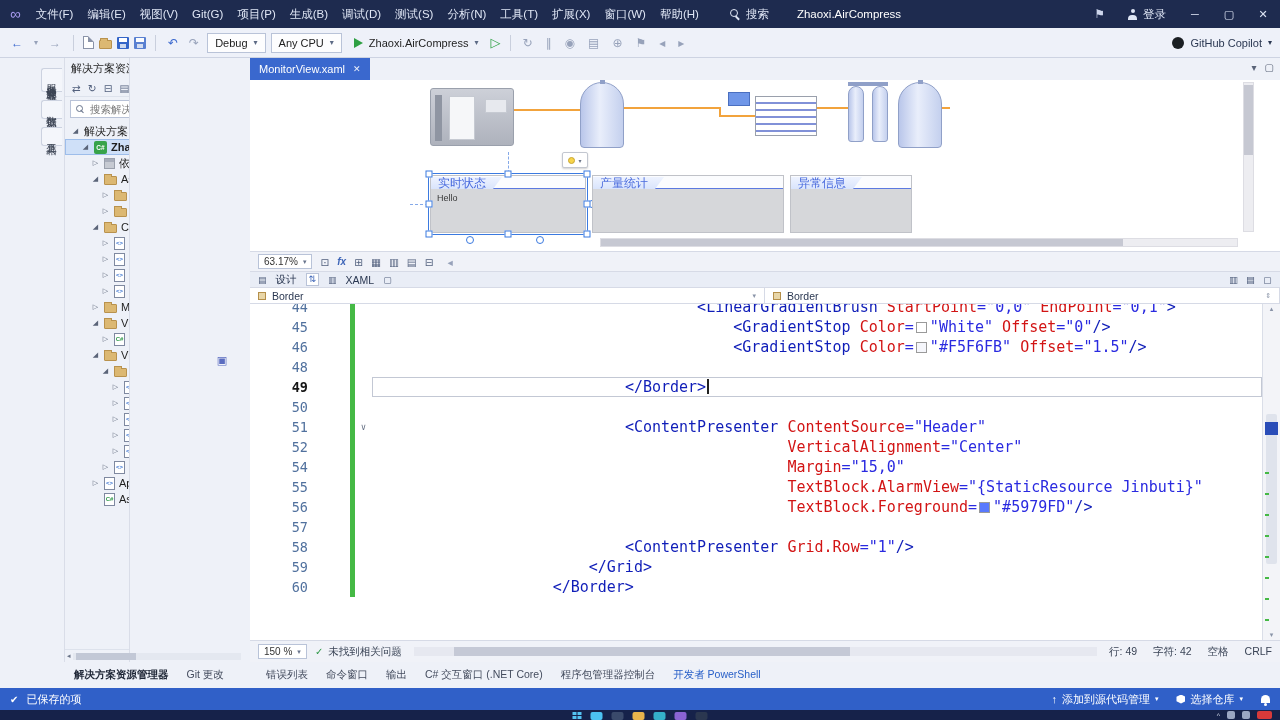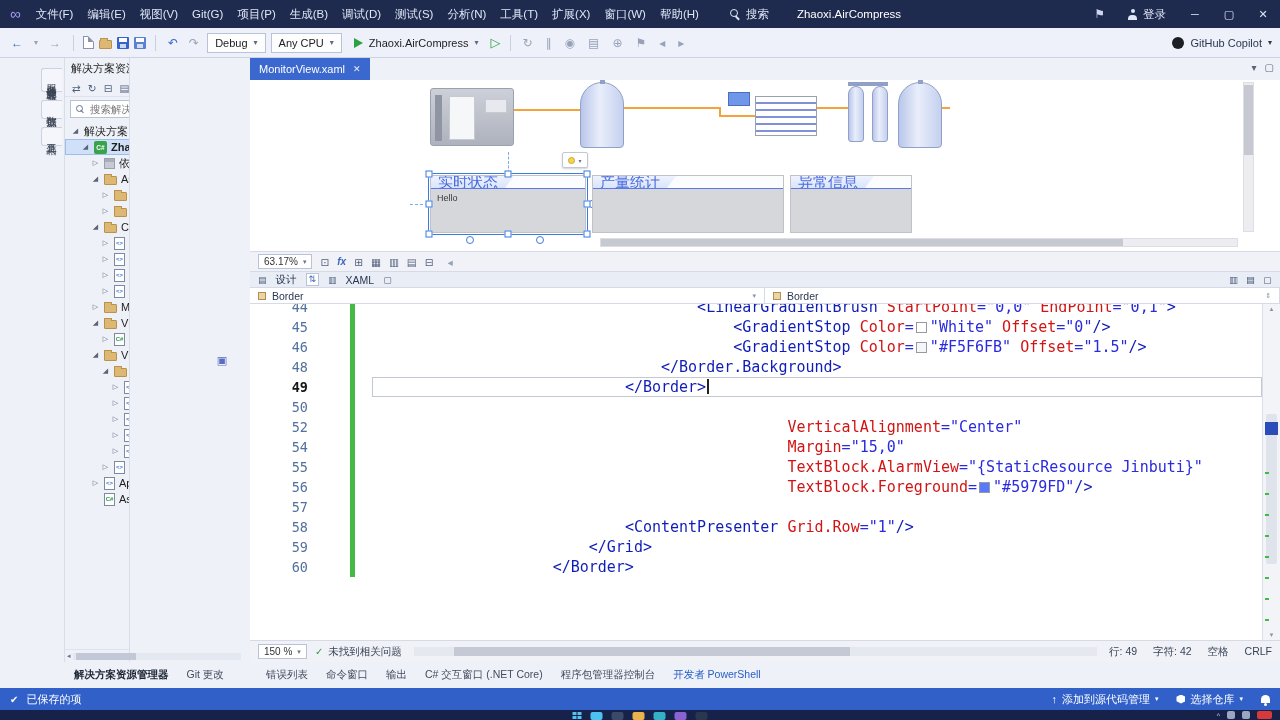--- a/index.html
+++ b/index.html
@@ -97,21 +97,21 @@
 .compressor .panel{position:absolute;right:6px;top:10px;width:22px;height:14px;background:#e7e9ee;border:1px solid #c6cad2}
 .tank{position:absolute;width:44px;height:66px;top:2px;background:linear-gradient(90deg,#b9c6ea,#e9eefb 45%,#c4d0ee);border:1px solid #90a0c8;border-radius:22px 22px 4px 4px}
 .tank .stem{position:absolute;top:-6px;left:19px;width:5px;height:7px;background:#90a0c8}
 .fdryer{position:absolute;left:505px;top:16px;width:62px;height:40px;background:linear-gradient(#cdd1da,#b4b9c4);border:1px solid #9aa0ac;background-image:repeating-linear-gradient(180deg,rgba(0,0,0,0) 0 5px,#8191d8 5px 7px)}
 .dscreen{position:absolute;left:478px;top:12px;width:22px;height:14px;background:#6f96e8;border:1px solid #4a6fc0}
 .col{position:absolute;top:6px;width:16px;height:56px;background:linear-gradient(90deg,#b9c6ea,#e9eefb 45%,#c4d0ee);border:1px solid #90a0c8;border-radius:8px 8px 3px 3px}
 .manifold{position:absolute;left:598px;top:2px;width:40px;height:4px;background:#90a0c8}
 
 .gbox{position:absolute;top:95px;height:58px;background:#d6d7da;border:1px solid #c0c2c8}
 .ghead{position:absolute;top:0;left:0;right:0;height:13px;background:#fbfcfe;border-bottom:1px solid #5b79e0}
-.gtab{display:inline-block;height:12px;line-height:12px;padding:0 16px 4px 7px;background:linear-gradient(#eef3ff,#d9e4fc);color:#4a6bdd;font-size:15px;clip-path:polygon(0 0,100% 0,calc(100% - 9px) 100%,0 100%)}
+.gtab{display:inline-block;height:12px;line-height:12px;padding:0 16px 4px 7px;background:linear-gradient(#eef3ff,#d9e4fc);color:#4a6bdd;font-size:12px;clip-path:polygon(0 0,100% 0,calc(100% - 9px) 100%,0 100%)}
 .gcontent{position:absolute;left:6px;top:17px;font-size:9px;color:#3a3a3a}
 .selbox{position:absolute;top:93px;height:62px;border:1px solid #3b7ae0;pointer-events:none}
 .handle{position:absolute;width:7px;height:7px;background:#fff;border:1px solid #3b7ae0;transform:translate(-50%,-50%)}
 .bulb-btn{position:absolute;left:312px;top:72px;width:26px;height:16px;background:#fff;border:1px solid #c3c7d0;border-radius:2px;display:flex;align-items:center;justify-content:center;gap:3px;box-shadow:0 1px 2px rgba(0,0,0,.18)}
 .bulb{width:7px;height:7px;border-radius:50%;background:#f7d44a;border:1px solid #c9a632}
 .bulb-btn .cd{font-size:6px;color:#6a7488}
 .adot{position:absolute;width:8px;height:8px;border-radius:50%;background:#fff;border:1px solid #3b7ae0}
 .guide-v{position:absolute;left:258px;top:72px;height:21px;border-left:1px dashed #85a9e8}
 .guide-h{position:absolute;left:160px;top:124px;width:18px;border-top:1px dashed #85a9e8}
 .d-hscroll{position:absolute;left:350px;right:42px;bottom:4px;height:9px;background:#ededf1;border:1px solid #dddde3}
@@ -561,33 +561,38 @@
             <div class="code-line">
               <span class="lnum">46</span>
               <span class="chg"></span>
               <span class="fold"></span>
               <span class="lbody">                                        <span class="tk-t">&lt;GradientStop</span><span class="tk-a"> Color</span><span class="tk-d">=</span><span class="swatch" style="background: rgb(245, 246, 251);"></span><span class="tk-v">"#F5F6FB"</span><span class="tk-a"> Offset</span><span class="tk-d">=</span><span class="tk-v">"1.5"</span><span class="tk-t">/&gt;</span></span>
             </div>
             <div class="code-line">
               <span class="lnum">48</span>
               <span class="chg"></span>
               <span class="fold"></span>
-              <span class="lbody">                                <span class="tk-t">&lt;/Border.Background&gt;</span></span>
             </div>
             <div class="code-line cur">
               <span class="lnum">49</span>
               <span class="chg"></span>
               <span class="fold"></span>
               <span class="lbody">                            <span class="tk-t">&lt;/Border&gt;</span><span class="caret"></span></span>
             </div>
             <div class="code-line">
               <span class="lnum">50</span>
               <span class="chg"></span>
               <span class="fold"></span>
               <span class="lbody"></span>
+            </div>
+            <div class="code-line">
+              <span class="lnum">51</span>
+              <span class="chg"></span>
+              <span class="fold">∨</span>
+              <span class="lbody">                            <span class="tk-t">&lt;ContentPresenter</span><span class="tk-a"> ContentSource</span><span class="tk-d">=</span><span class="tk-v">"Header"</span></span>
             </div>
             <div class="code-line">
               <span class="lnum">52</span>
               <span class="chg"></span>
               <span class="fold"></span>
               <span class="lbody">                                              <span class="tk-a">VerticalAlignment</span><span class="tk-d">=</span><span class="tk-v">"Center"</span></span>
             </div>
             <div class="code-line">
               <span class="lnum">54</span>
               <span class="chg"></span>

